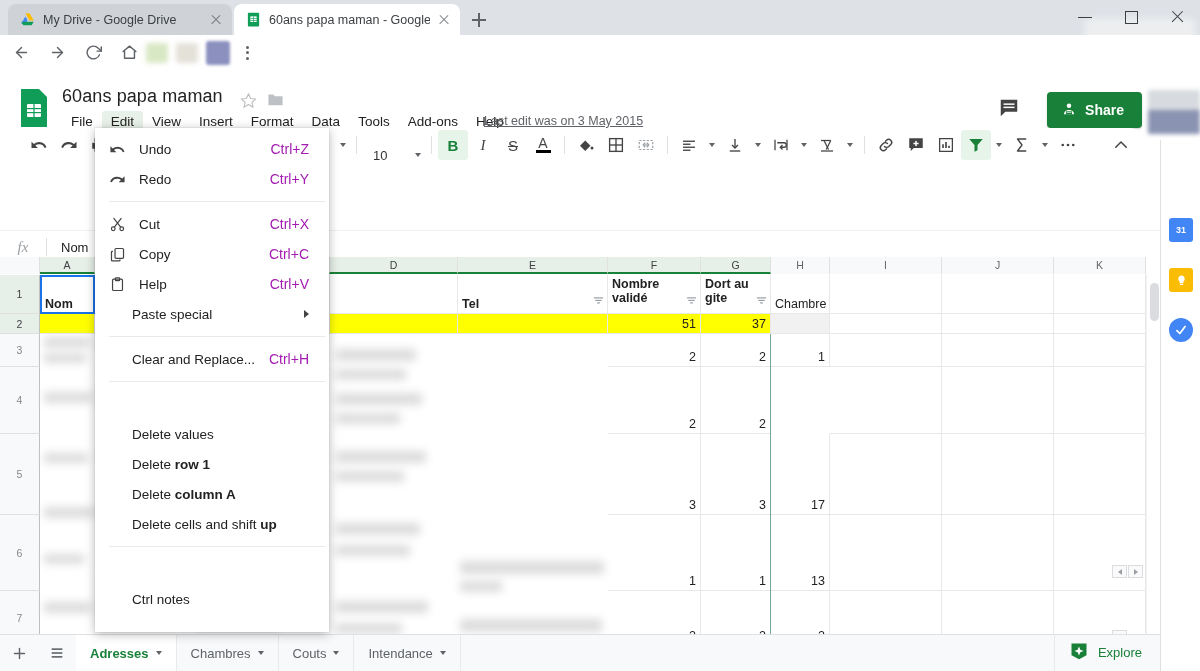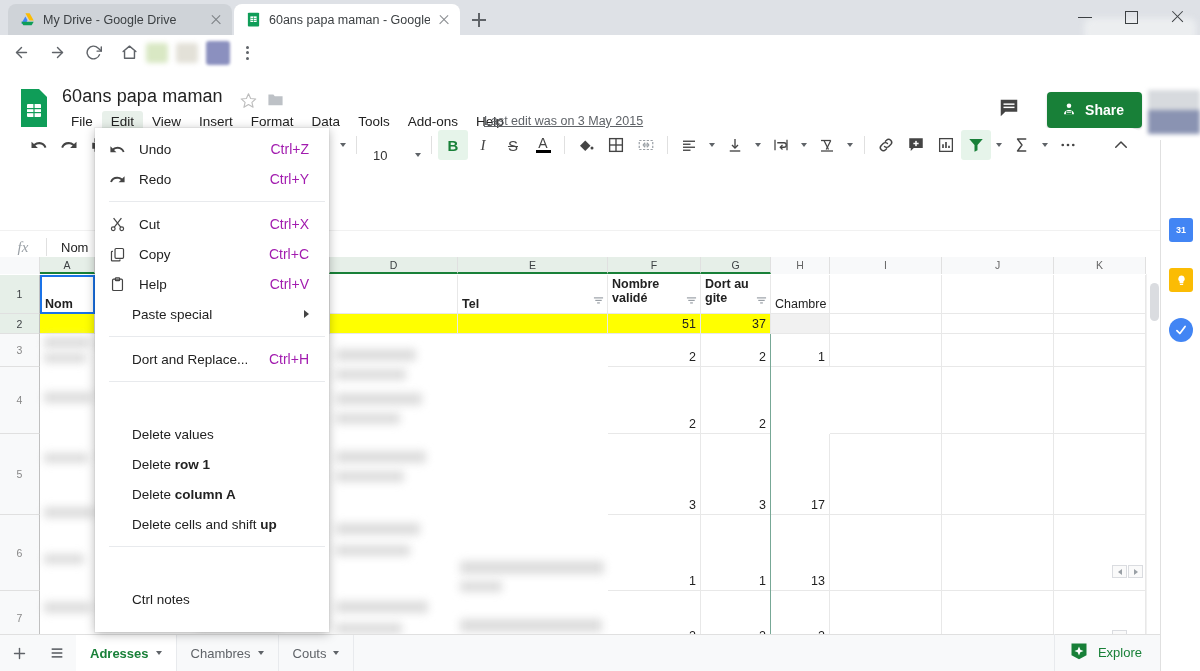--- a/index.html
+++ b/index.html
@@ -779,20 +779,24 @@
       <span class="caret-d"></span>
     </div>
     <div class="sheet-tab">
       <span>Chambres</span>
       <span class="caret-d"></span>
     </div>
     <div class="sheet-tab">
       <span>Couts</span>
       <span class="caret-d"></span>
     </div>
+    <div class="sheet-tab">
+      <span>Intendance</span>
+      <span class="caret-d"></span>
+    </div>
 
     <div class="explore">
       <span>
         <svg width="20" height="20" viewBox="0 0 24 24">
             <path d="M3 3h18v14l-9 5-9-5z" fill="#188038"></path>
             <path d="M12 6.5l1.6 3.9L17.5 12l-3.9 1.6L12 17.5l-1.6-3.9L6.5 12l3.9-1.6z" fill="#fff"></path>
           </svg>
       </span>
       <span>Explore</span>
     </div>
@@ -881,21 +885,21 @@
   </div>
 
   <div class="dd-item dd-noic">
     <span class="dd-label">Paste special</span>
     <span class="dd-sub"></span>
   </div>
 
   <div class="dd-sep"></div>
 
   <div class="dd-item dd-noic">
-    <span class="dd-label">Dort and Replace...</span>
+    <span class="dd-label">Clear and Replace...</span>
     <span class="dd-accel">Ctrl+H</span>
   </div>
 
   <div class="dd-sep"></div>
 
   <div class="dd-item dd-noic" style="height:30px;">
     <span class="dd-label"></span>
   </div>
   <div class="dd-item dd-noic" style="height:30px;">
     <span class="dd-label"><span>Delete values</span><b></b></span>

